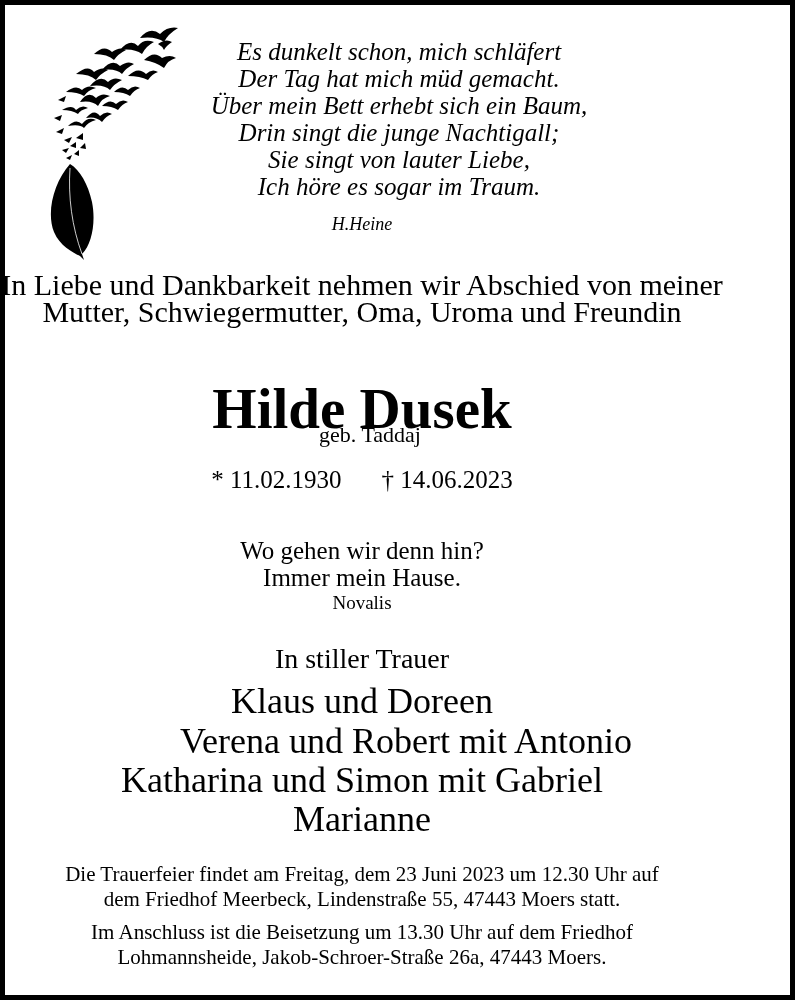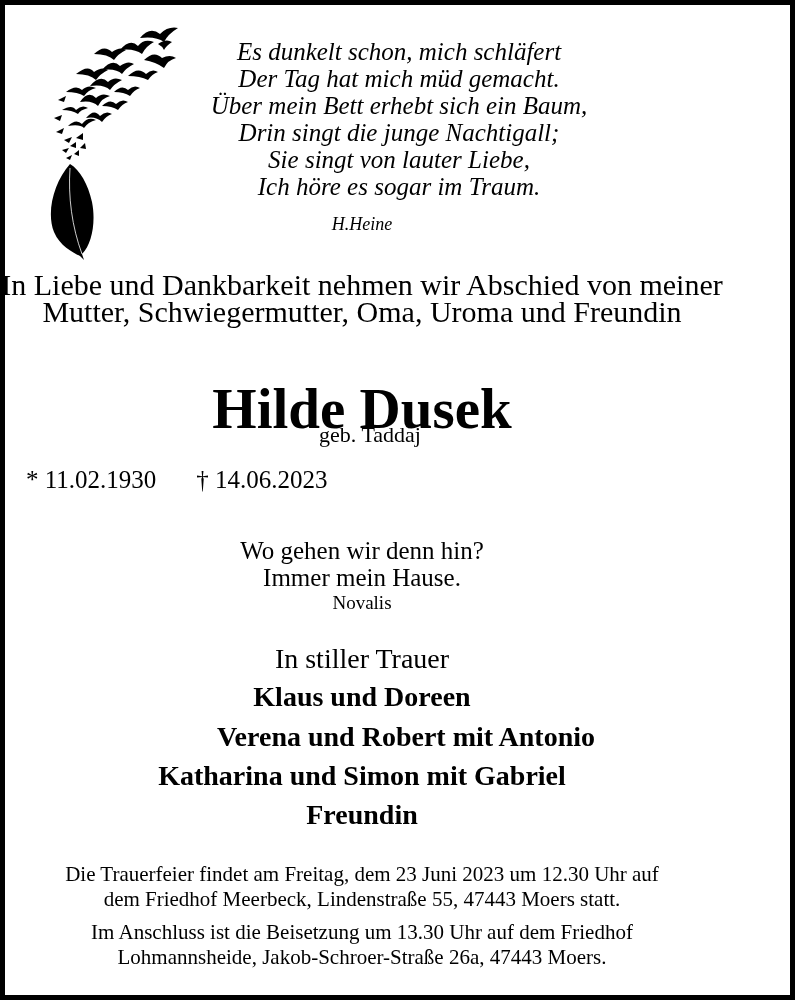--- a/index.html
+++ b/index.html
@@ -15,24 +15,24 @@
   }
   .poem { font-style: italic; font-size: 25px; left: 0; width: 790px; }
   .poem-author { font-style: italic; font-size: 18px; }
   .intro { font-size: 30px; }
   .name { font-weight: bold; font-size: 57px; letter-spacing: 0px; }
   .maiden { font-size: 22px; }
   .dates { font-size: 25px; }
   .quote { font-size: 25px; }
   .quote-author { font-size: 19px; }
   .mourn-head { font-size: 28px; }
-  .mourner { font-weight: bold; font-size: 28px; }
+  .mourner { font-weight: normal; font-size: 36px; }
   .info { font-size: 21px; }
   .illustration { position: absolute; left: 40px; top: 22px; width: 160px; height: 240px; }
-  .dates-row { display: flex; gap: 40px; padding-left: 26px; }
+  .dates-row { display: flex; justify-content: center; gap: 40px; }
 </style>
 </head>
 <body>
 
 <div class="frame"></div>
 
 <svg class="illustration" viewBox="0 0 160 240" xmlns="http://www.w3.org/2000/svg">
 
   <path d="M30 142 C 14 160, 6 190, 14 210 C 20 224, 32 230, 40 234 L 44 238 L 42 232 C 52 222, 56 200, 52 180 C 48 162, 40 148, 30 142 Z" fill="#000"></path>
   <path d="M30 146 C 28 175, 32 205, 42 232" stroke="#fff" stroke-width="0.8" fill="none"></path>
@@ -91,18 +91,18 @@
 </div>
 
 <div class="txt quote" style="top:538px;">Wo gehen wir denn hin?</div>
 <div class="txt quote" style="top:565px;">Immer mein Hause.</div>
 <div class="txt quote-author" style="top:593px;">Novalis</div>
 
 <div class="txt mourn-head" style="top:645px;">In stiller Trauer</div>
 <div class="txt mourner" style="top:683px;">Klaus und Doreen</div>
 <div class="txt mourner" style="top:723px;padding-left:44px;">Verena und Robert mit Antonio</div>
 <div class="txt mourner" style="top:762px;">Katharina und Simon mit Gabriel</div>
-<div class="txt mourner" style="top:801px;">Freundin</div>
+<div class="txt mourner" style="top:801px;">Marianne</div>
 
 <div class="txt info" style="top:864px;">Die Trauerfeier findet am Freitag, dem 23 Juni 2023 um 12.30 Uhr auf</div>
 <div class="txt info" style="top:889px;">dem Friedhof Meerbeck, Lindenstraße 55, 47443 Moers statt.</div>
 <div class="txt info" style="top:922px;">Im Anschluss ist die Beisetzung um 13.30 Uhr auf dem Friedhof</div>
 <div class="txt info" style="top:947px;">Lohmannsheide, Jakob-Schroer-Straße 26a, 47443 Moers.</div>
 
 </body></html>

